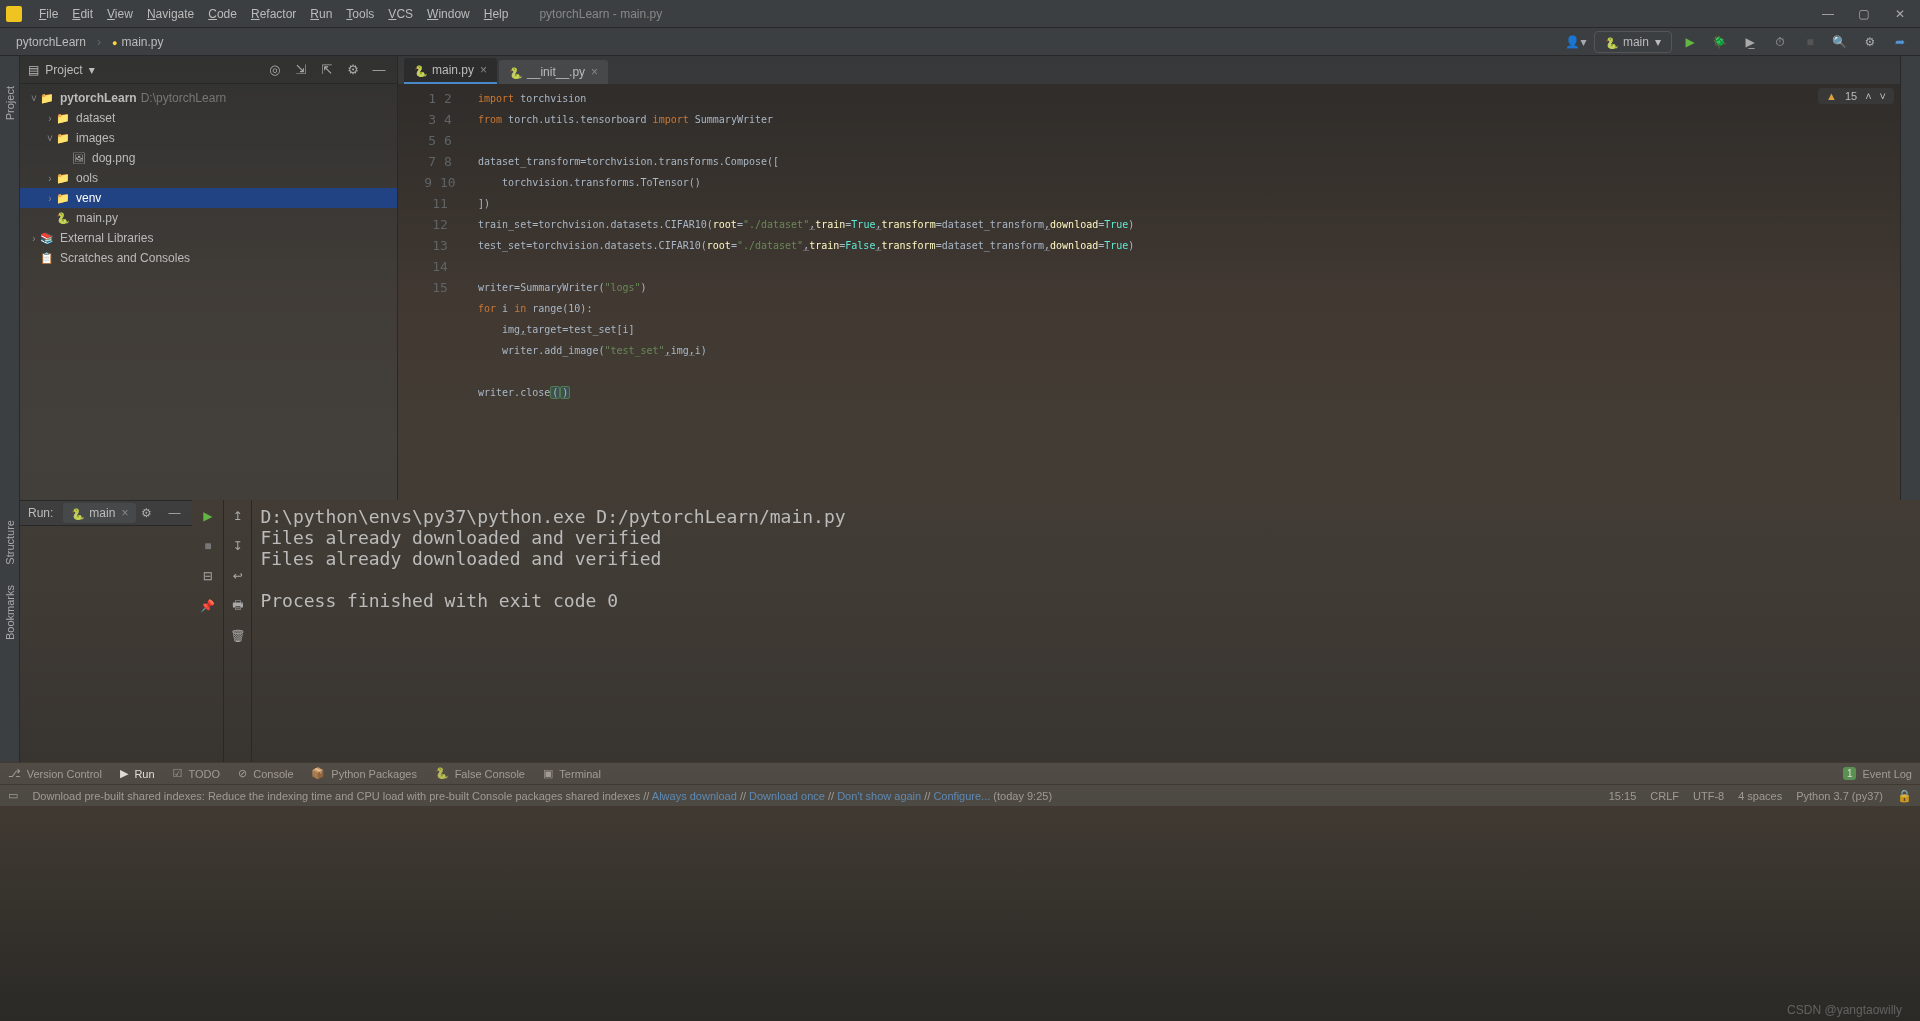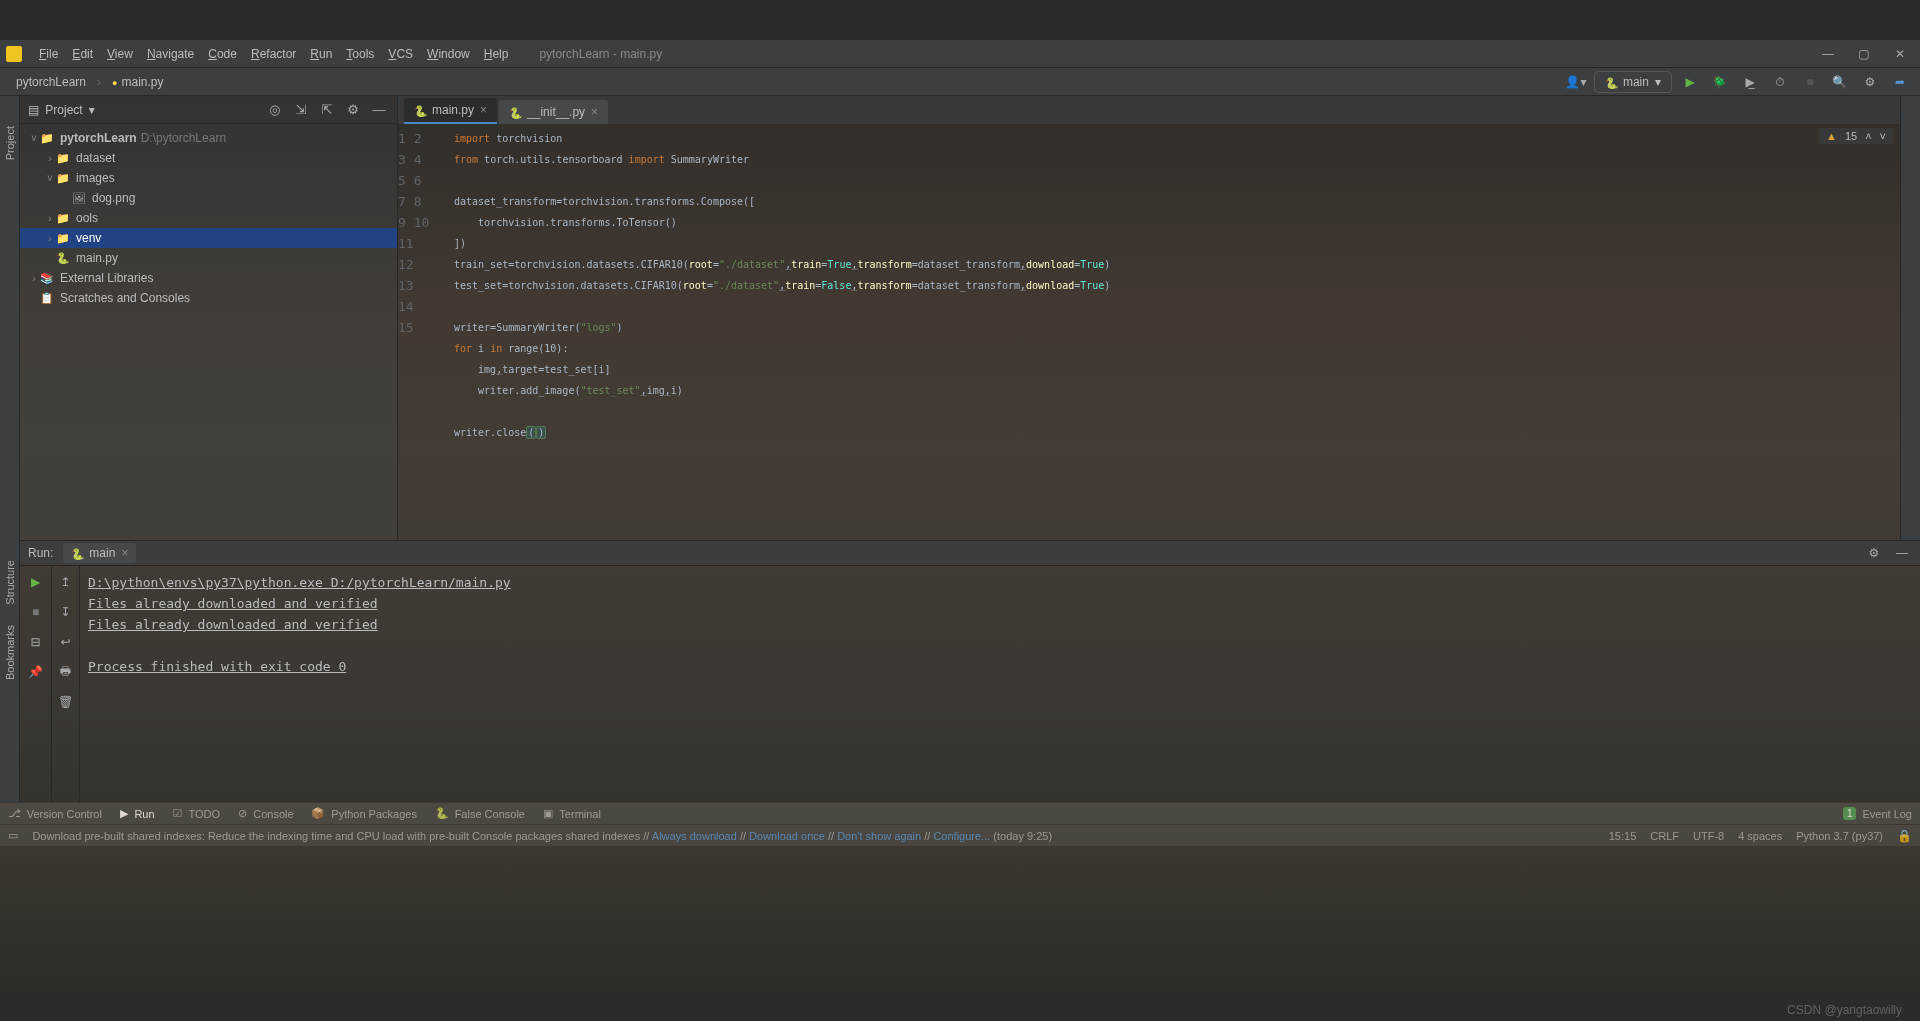--- a/index.html
+++ b/index.html
@@ -24,21 +24,20 @@
 
 .titlebar {
   height: 28px;
   background: #3c3f41;
   display: flex;
   align-items: center;
   padding: 0 6px;
   border-bottom: 1px solid #282828;
   position: relative;
   z-index: 10;
-  margin-top: 40px;
 }
 .app-icon { width: 16px; height: 16px; background: #f0c420; margin-right: 10px; border-radius: 2px; }
 .menu-item { padding: 4px 7px; cursor: pointer; color: #bbbbbb; }
 .menu-item u { text-decoration: underline; }
 .title-text { margin-left: 24px; color: #888; }
 .win-controls { margin-left: auto; display: flex; gap: 20px; padding-right: 6px; }
 .win-btn { width: 16px; height: 16px; display: inline-flex; align-items: center; justify-content: center; cursor: pointer; color: #aaa; }
 
 .crumbbar {
   height: 28px;
@@ -107,23 +106,23 @@
   display: flex; align-items: center; gap: 6px;
   padding: 5px 10px; margin-right: 2px;
   background: rgba(80,83,85,0.6); cursor: pointer;
   border-top-left-radius: 3px; border-top-right-radius: 3px;
   color: #bbb;
 }
 .ed-tab.active { background: rgba(43,43,43,0.9); border-bottom: 2px solid #4a88c7; }
 .close-x { color: #888; font-size: 12px; }
 .code-scroll { flex: 1; display: flex; overflow: hidden; }
 .gutter {
-  width: 50px; text-align: left; padding: 4px 14px 0 0;
+  width: 50px; text-align: center; padding: 4px 14px 0 0;
   color: #606366; font-family: 'Consolas', monospace; font-size: 13px;
-  line-height: 21px; user-select: none;
+  line-height: 21px; user-select: none; margin-left: 24px;
 }
 .code {
   flex: 1; padding: 4px 0 0 6px;
   font-family: 'Consolas', monospace; font-size: 10px;
   line-height: 21px; white-space: pre; color: #a9b7c6;
 }
 .kw { color: #cc7832; }
 .str { color: #6a8759; }
 .arg { color: #fef9c3; }
 .bool { color: #5eead4; }
@@ -143,43 +142,43 @@
 .run-panel {
   height: 262px;
   display: flex;
   position: relative;
   z-index: 5;
 }
 .run-left-tabs {
   width: 20px; background: #3c3f41; border-right: 1px solid #282828;
   display: flex; flex-direction: column; align-items: center; padding-top: 10px;
 }
-.run-body { flex: 1; display: flex; flex-direction: column; background: rgba(43,43,43,0.5); }
+.run-body { flex: 1; display: flex; background: rgba(43,43,43,0.5); }
 .run-head {
   height: 26px; display: flex; align-items: center; padding: 0 8px;
   background: rgba(60,63,65,0.7); border-top: 1px solid #282828; border-bottom: 1px solid #282828;
 }
 .run-tab {
   display: flex; align-items: center; gap: 6px; padding: 3px 8px;
   margin-left: 10px; background: rgba(80,83,85,0.5); border-radius: 3px;
 }
 .run-content { flex: 1; display: flex; }
 .run-side {
   width: 32px; border-right: 1px solid #282828;
   display: flex; flex-direction: column; align-items: center; padding: 6px 0; gap: 10px;
 }
 .run-side2 {
   width: 28px; border-right: 1px solid #282828;
   display: flex; flex-direction: column; align-items: center; padding: 6px 0; gap: 10px;
 }
 .rbtn { width: 20px; height: 20px; display: inline-flex; align-items: center; justify-content: center; cursor: pointer; color: #aaa; }
 .console {
   flex: 1; padding: 6px 8px;
-  font-family: 'Consolas', monospace; font-size: 13px; line-height: 21px;
-  color: #bbbbbb; white-space: pre; text-decoration: underline;
+  font-family: 'Consolas', monospace; font-size: 18px; line-height: 21px;
+  color: #bbbbbb; white-space: pre;
 }
 .run-top-icons { margin-left: auto; display: flex; gap: 8px; }
 
 .bot-tools {
   height: 22px; background: #3c3f41; border-top: 1px solid #282828;
   display: flex; align-items: center; padding: 0 8px; gap: 18px;
 }
 .bt-item { display: flex; align-items: center; gap: 6px; cursor: pointer; font-size: 11px; color: #aaa; }
 .bt-item.active { color: #fff; }
 .bt-right { margin-left: auto; }

